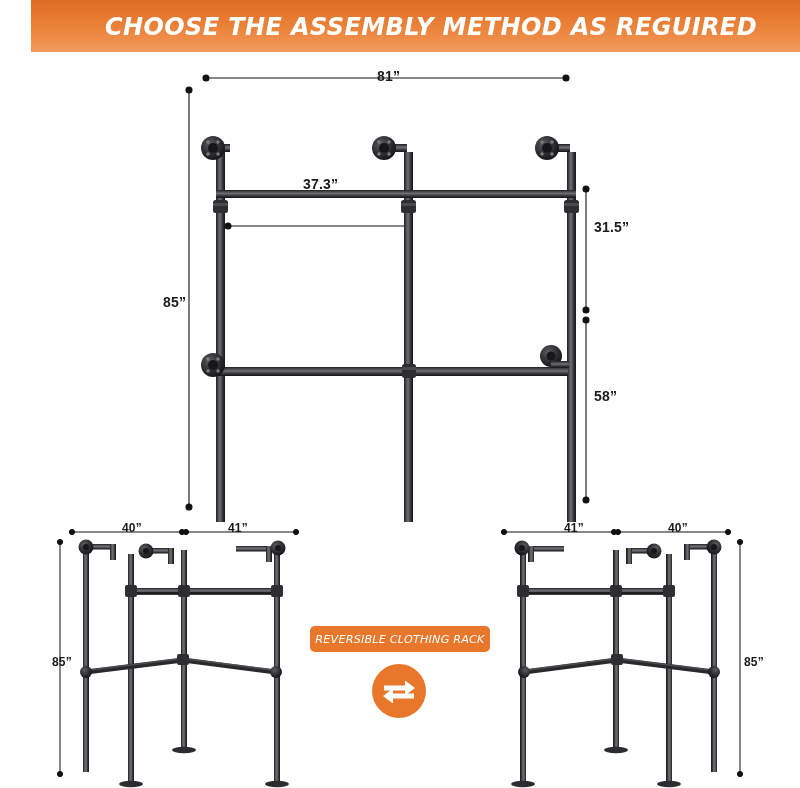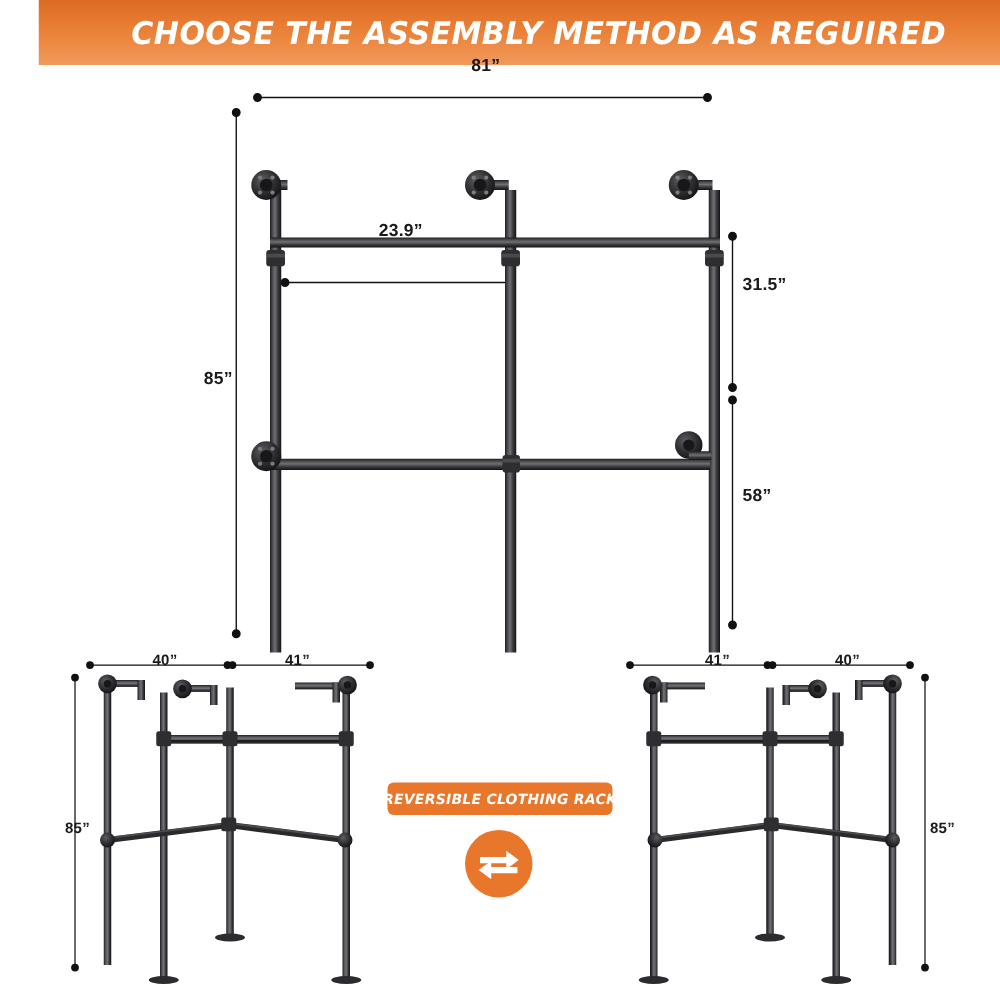--- a/index.html
+++ b/index.html
@@ -76,21 +76,21 @@
     width: 180px;
     height: 26px;
     background: #e8772c;
     border-radius: 5px;
     display: flex;
     align-items: center;
     justify-content: center;
     color: #ffffff;
     font-family: "DejaVu Sans", sans-serif;
     font-size: 11.2px;
-    font-weight: bold;
+    font-weight: normal;
     font-style: italic;
     letter-spacing: 0.2px;
     white-space: nowrap;
   }
   #badge-circle {
     position: absolute;
     left: 62px;
     top: 38px;
     width: 54px;
     height: 54px;
@@ -244,22 +244,22 @@
     <g>
       <ellipse cx="220" cy="500" rx="17" ry="4.5" fill="#232326"></ellipse>
       <ellipse cx="220" cy="498" rx="17" ry="4.5" fill="#3a3a3e"></ellipse>
       <ellipse cx="408" cy="490" rx="17" ry="4.5" fill="#232326"></ellipse>
       <ellipse cx="408" cy="488" rx="17" ry="4.5" fill="#3a3a3e"></ellipse>
       <ellipse cx="571" cy="482" rx="17" ry="4.5" fill="#232326"></ellipse>
       <ellipse cx="571" cy="480" rx="17" ry="4.5" fill="#3a3a3e"></ellipse>
     </g>
   </svg>
 
-  <div class="dim" style="left:377px; top:44px;">81”</div>
-  <div class="dim" style="left:303px; top:176px;">23.9”</div>
+  <div class="dim" style="left:377px; top:68px;">81”</div>
+  <div class="dim" style="left:303px; top:176px;">37.3”</div>
   <div class="dim" style="left:163px; top:294px;">85”</div>
   <div class="dim" style="left:594px; top:219px;">31.5”</div>
   <div class="dim" style="left:594px; top:388px;">58”</div>
 
   <svg class="art" style="left:50px; top:512px; width:280px; height:276px;" viewBox="0 0 280 276" xmlns="http://www.w3.org/2000/svg">
     <defs>
       <linearGradient id="pipeV2" x1="0" y1="0" x2="1" y2="0">
         <stop offset="0%" stop-color="#1e1e20"></stop>
         <stop offset="25%" stop-color="#55555a"></stop>
         <stop offset="50%" stop-color="#717177"></stop>

